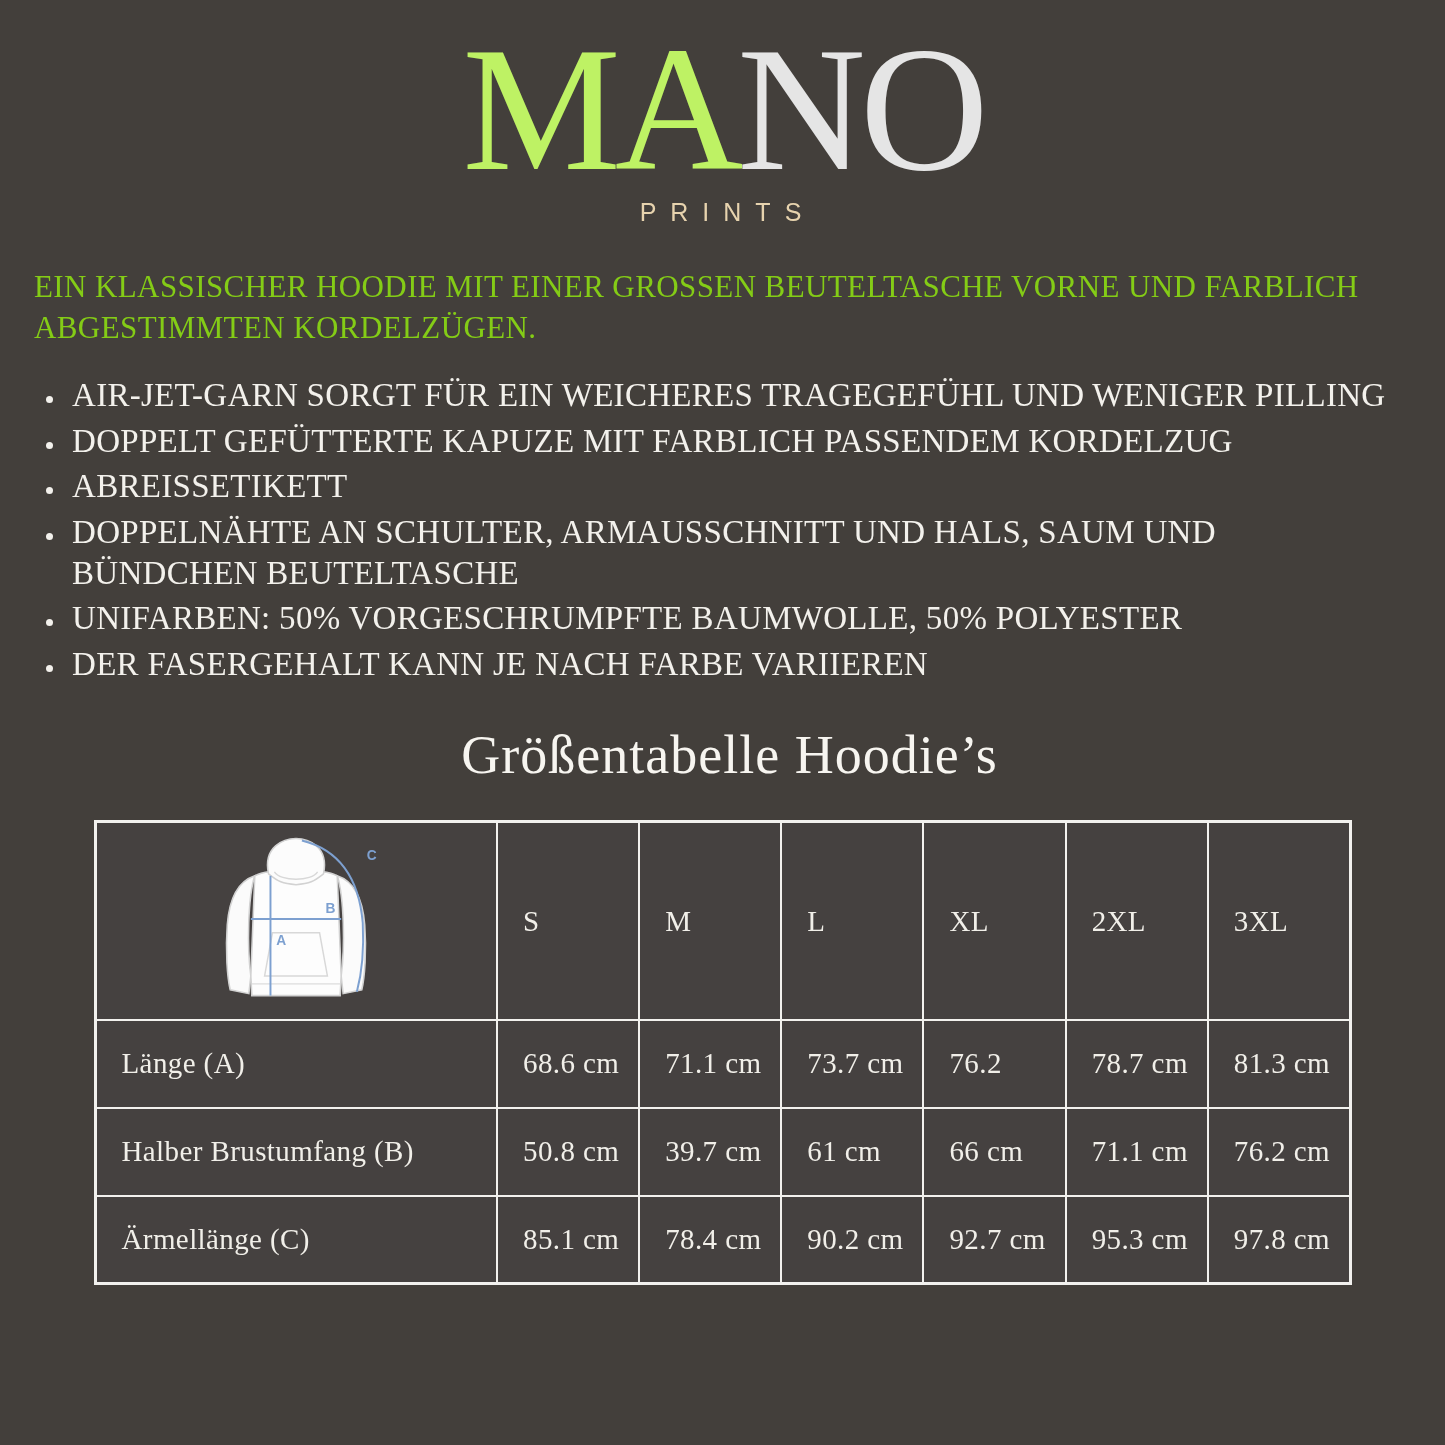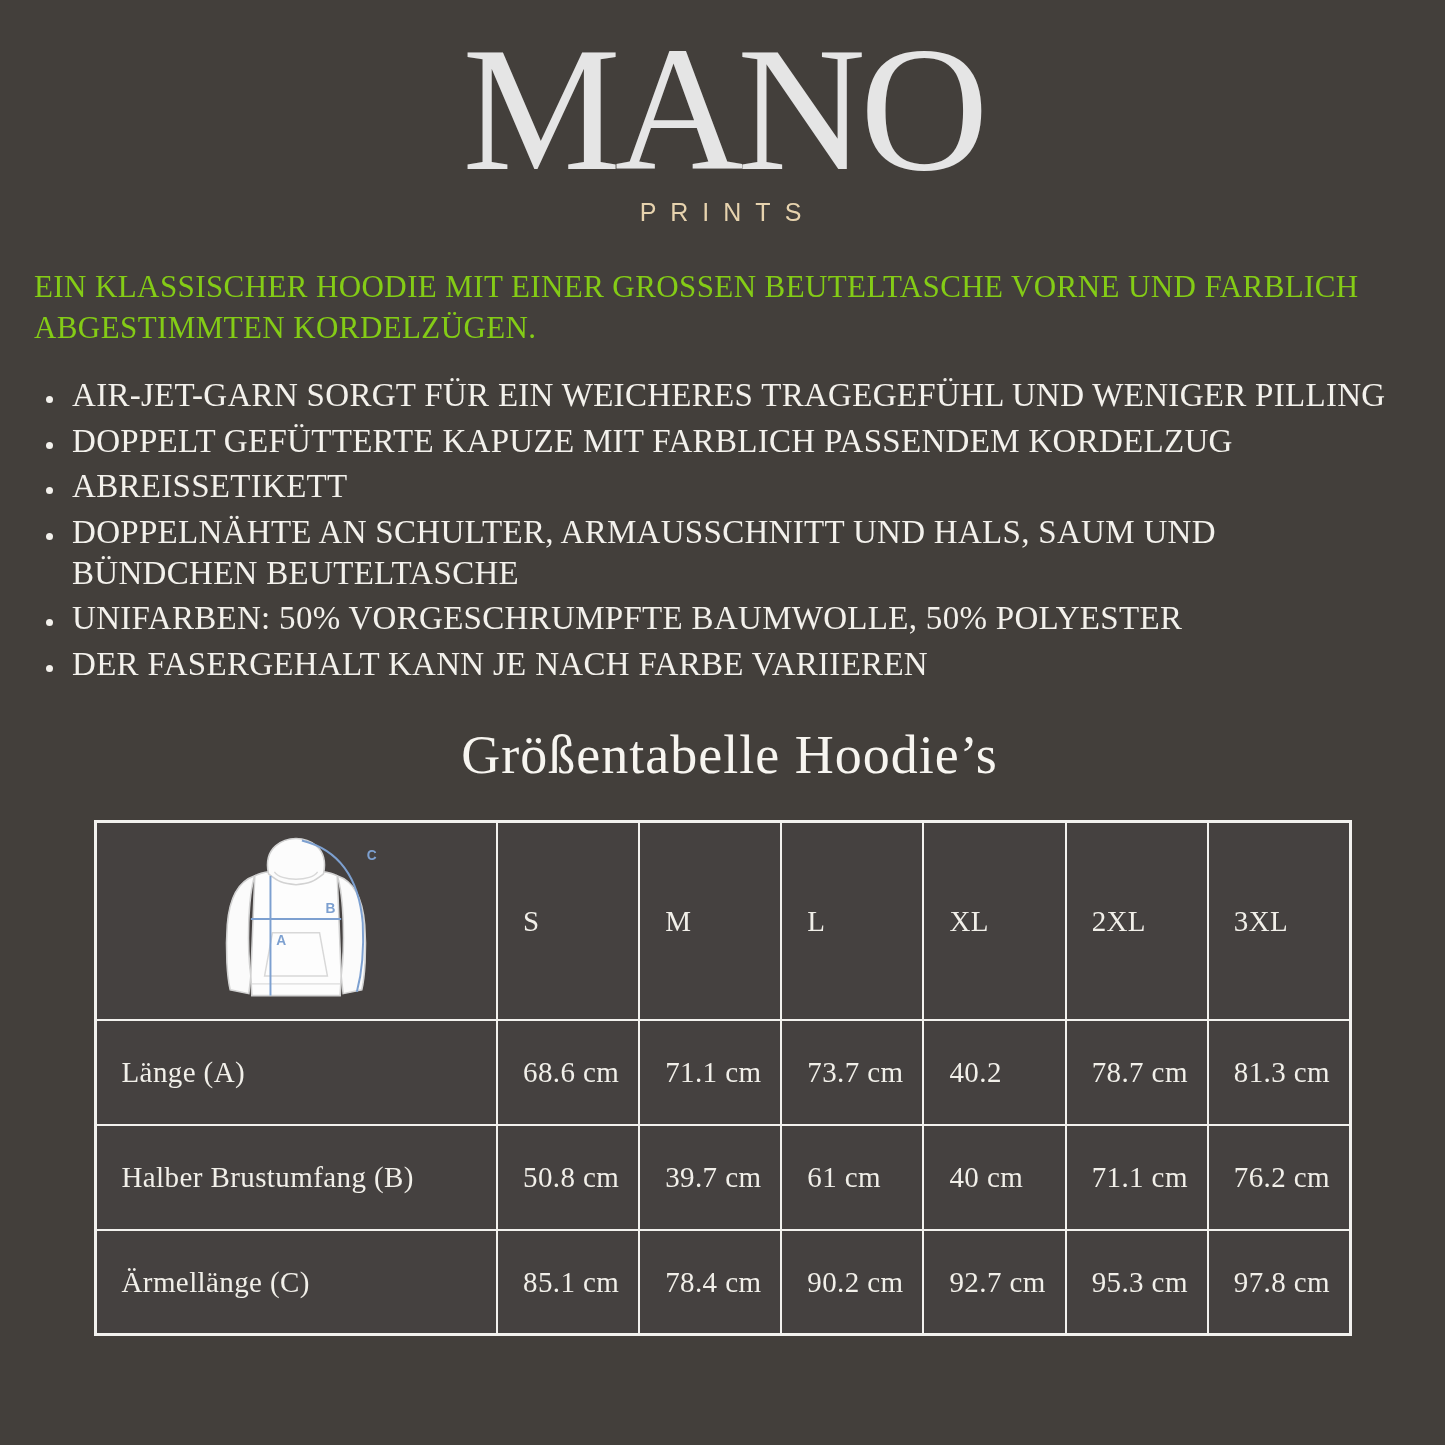--- a/index.html
+++ b/index.html
@@ -22,21 +22,21 @@
     position:relative;
   }
   .logo-text {
     font-family:"Liberation Serif", serif;
     font-size:178px;
     line-height:0.98;
     font-weight:400;
     letter-spacing:-6px;
     white-space:nowrap;
   }
-  .logo-blue  { color:#e5e5e5; }
+  .logo-blue  { color:#bef264; }
   .logo-cream { color:#e5e5e5; }
   .logo-sub {
     font-family:"Liberation Sans", sans-serif;
     font-size:25px;
     font-weight:400;
     letter-spacing:14px;
     color:#e7d3ae;
     margin-top:2px;
     margin-right:-10px;
   }
@@ -89,21 +89,21 @@
     background:#454140;
     font-weight:400;
     text-align:left;
     vertical-align:middle;
     padding-left:25px;
     font-size:29px;
     letter-spacing:0.4px;
     color:#f1efe9;
   }
   .size-table thead th { height:198px; }
-  .size-table tbody td { height:105px; }
+  .size-table tbody td { height:88px; }
   .diagram-cell { padding:2px !important; }
   .hoodie-svg { display:block; margin:0 auto; }
 
   
   .footer-note {
     margin-top:28px;
     text-align:center;
     font-size:27px;
     letter-spacing:0.4px;
     color:#edebe4;
@@ -177,30 +177,30 @@
         <th>2XL</th>
         <th>3XL</th>
       </tr>
     </thead>
     <tbody>
       <tr>
         <td>Länge (A)</td>
         <td>68.6 cm</td>
         <td>71.1 cm</td>
         <td>73.7 cm</td>
-        <td>40.2</td>
+        <td>76.2</td>
         <td>78.7 cm</td>
         <td>81.3 cm</td>
       </tr>
       <tr>
         <td>Halber Brustumfang (B)</td>
         <td>50.8 cm</td>
         <td>39.7 cm</td>
         <td>61 cm</td>
-        <td>40 cm</td>
+        <td>66 cm</td>
         <td>71.1 cm</td>
         <td>76.2 cm</td>
       </tr>
       <tr>
         <td>Ärmellänge (C)</td>
         <td>85.1 cm</td>
         <td>78.4 cm</td>
         <td>90.2 cm</td>
         <td>92.7 cm</td>
         <td>95.3 cm</td>

